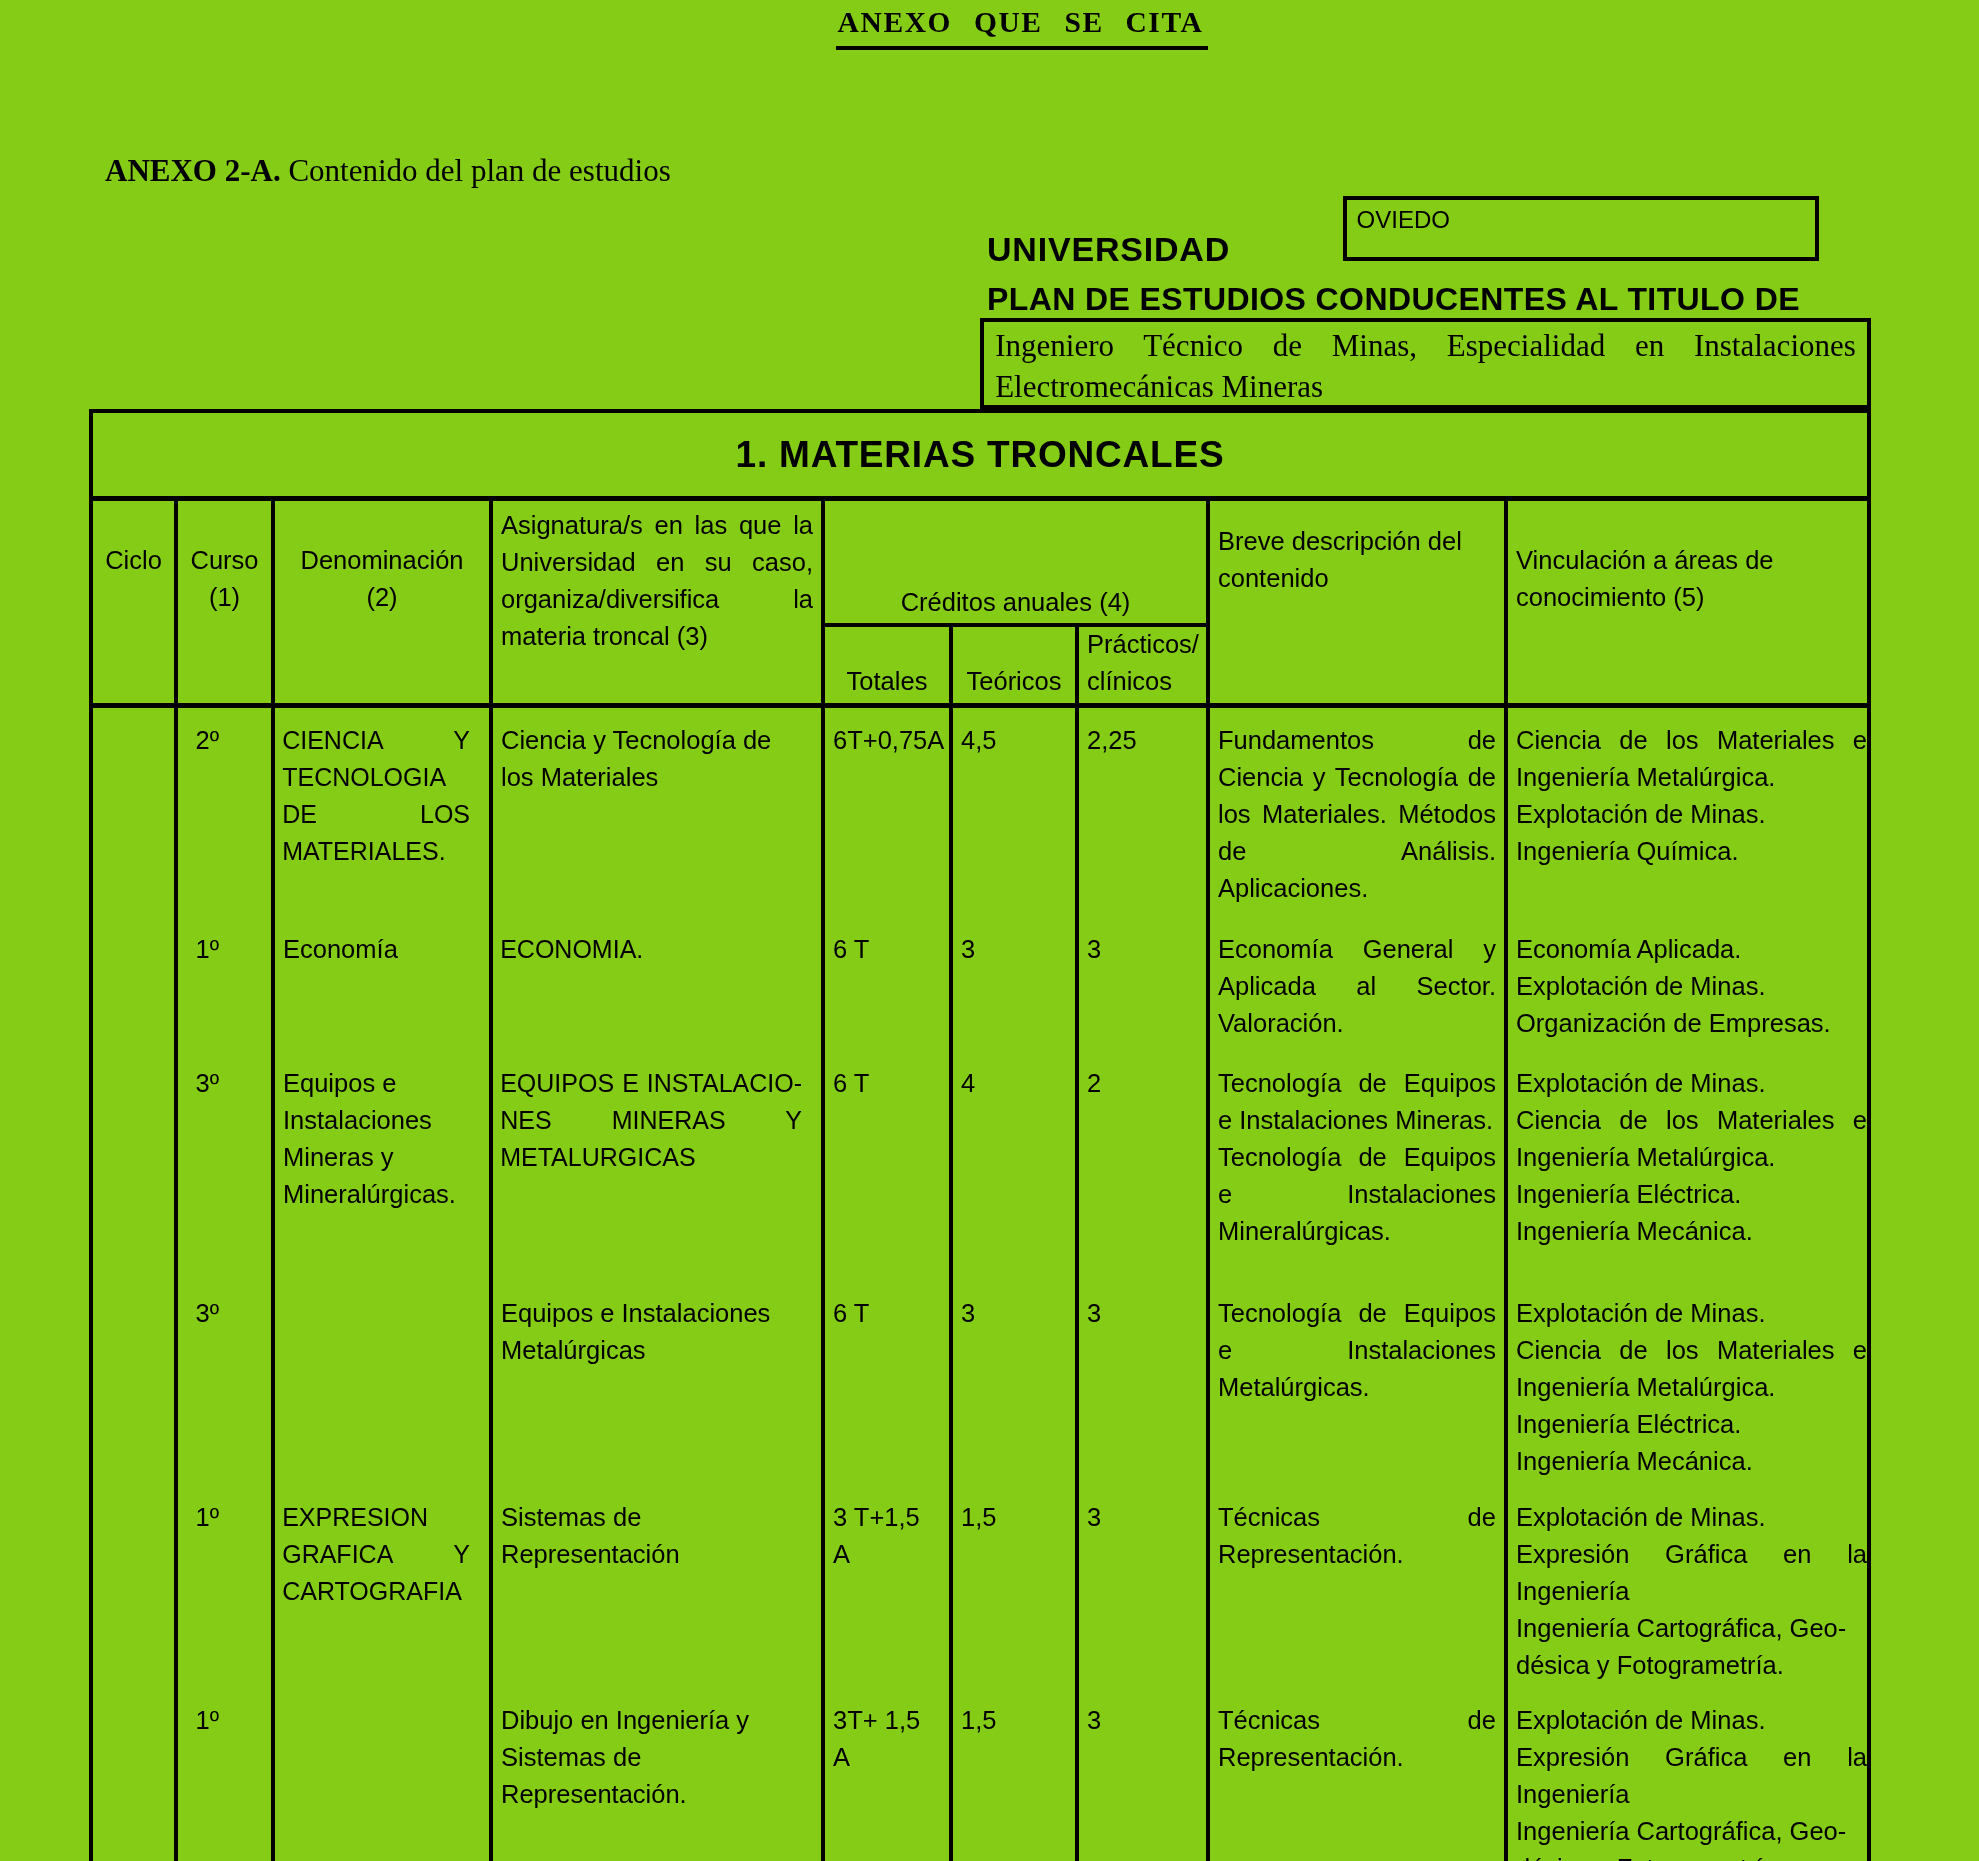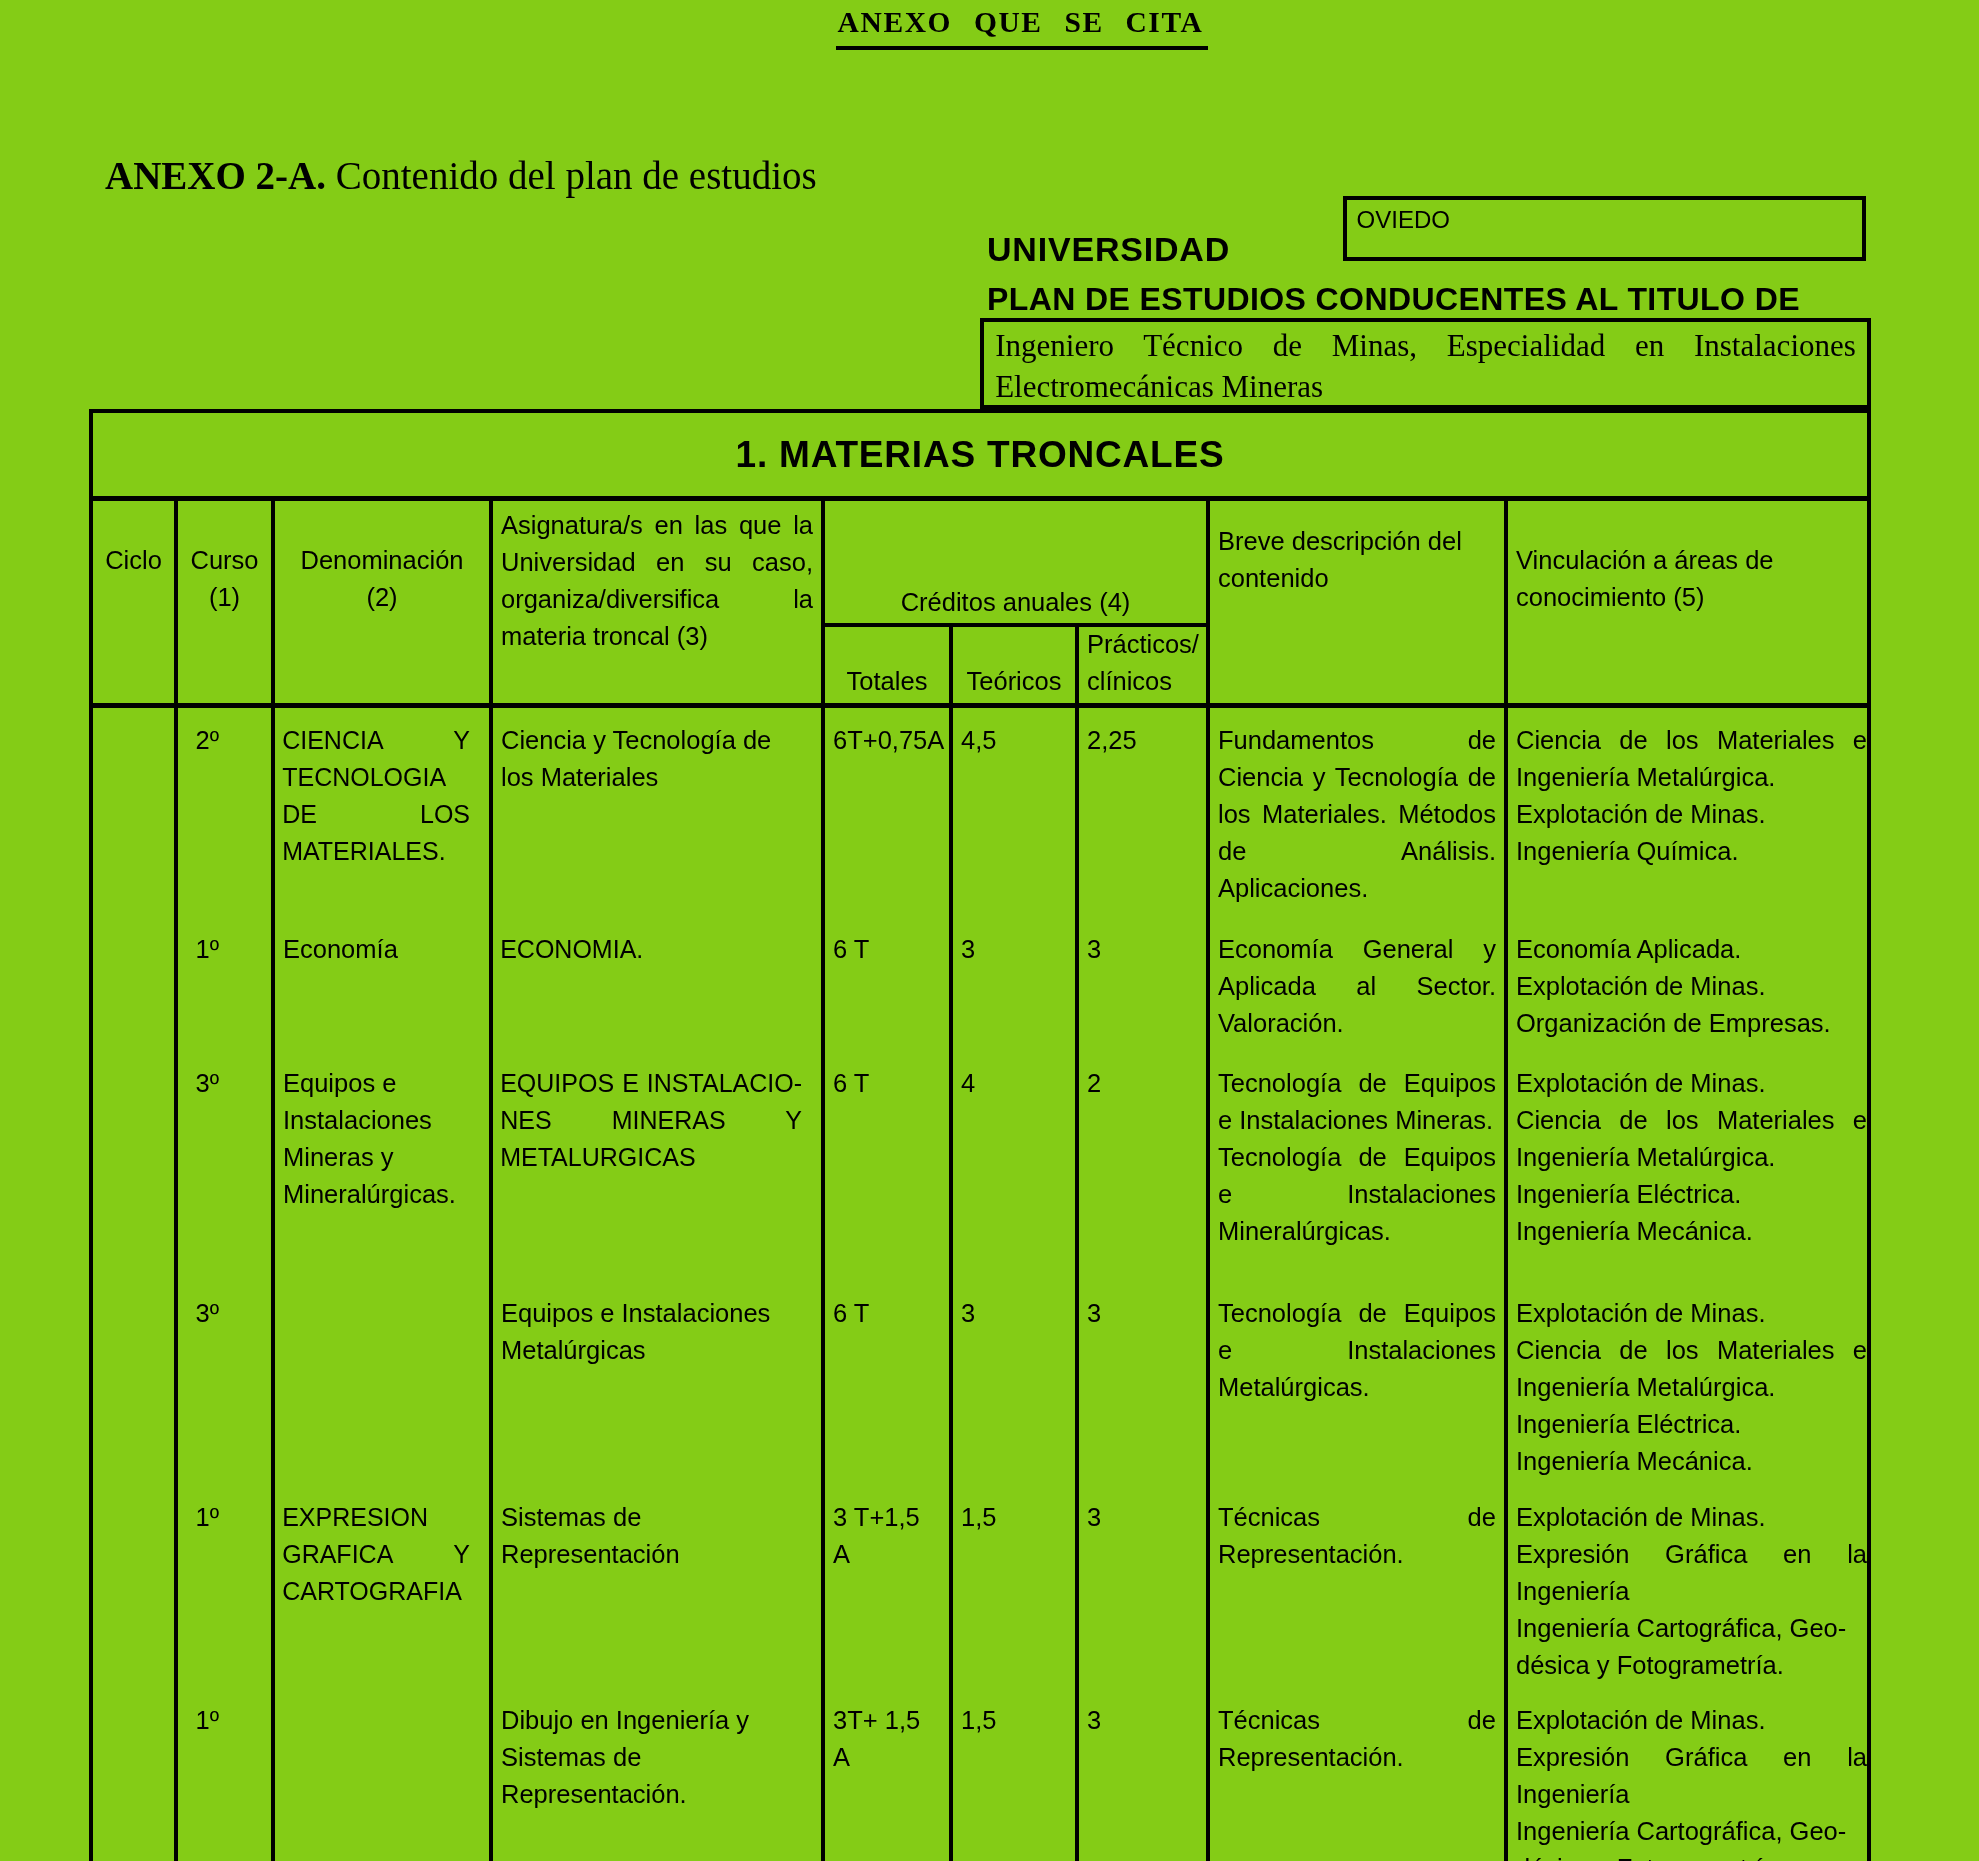--- a/index.html
+++ b/index.html
@@ -13,29 +13,29 @@
   
   .annex-cita{
     position:absolute;left:836px;top:6.4px;
     font-family:"Liberation Serif", serif;
     font-weight:700;font-size:29.5px;letter-spacing:1.6px;word-spacing:12.8px;
     border-bottom:4px solid #000;padding:0 4.8px 6.4px 1.6px;
   }
   .annex-2a{
     position:absolute;left:105px;top:153px;
     font-family:"Liberation Serif", serif;
-    font-size:39px;
+    font-size:31px;
   }
   .annex-2a .b{font-weight:700;}
   .universidad-label{
     position:absolute;left:987px;top:230px;
     font-size:34px;font-weight:700;letter-spacing:0.8px;
   }
   .oviedo-box{
-    position:absolute;left:1343px;top:196px;width:523px;height:65px;
+    position:absolute;left:1343px;top:196px;width:476px;height:65px;
     border:4px solid #000;box-sizing:border-box;
     font-size:24px;padding:6.4px 9.6px;
   }
   .plan-label{
     position:absolute;left:987px;top:281px;
     font-size:32px;font-weight:700;letter-spacing:0.4px;
   }
   .plan-box{
     position:absolute;left:980px;top:318px;width:891px;height:91px;
     border:4.8px solid #000;box-sizing:border-box;

